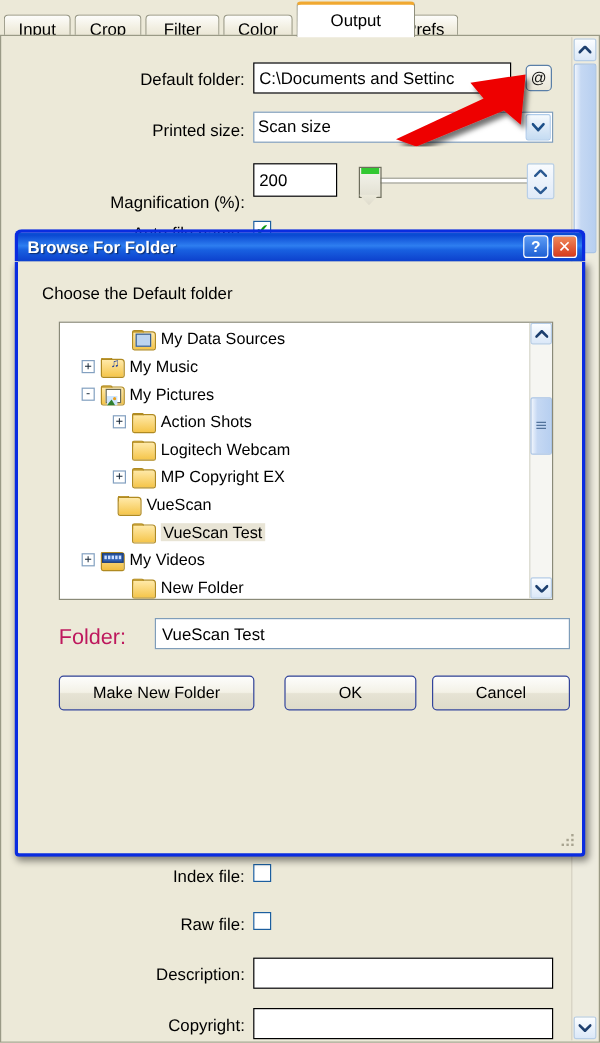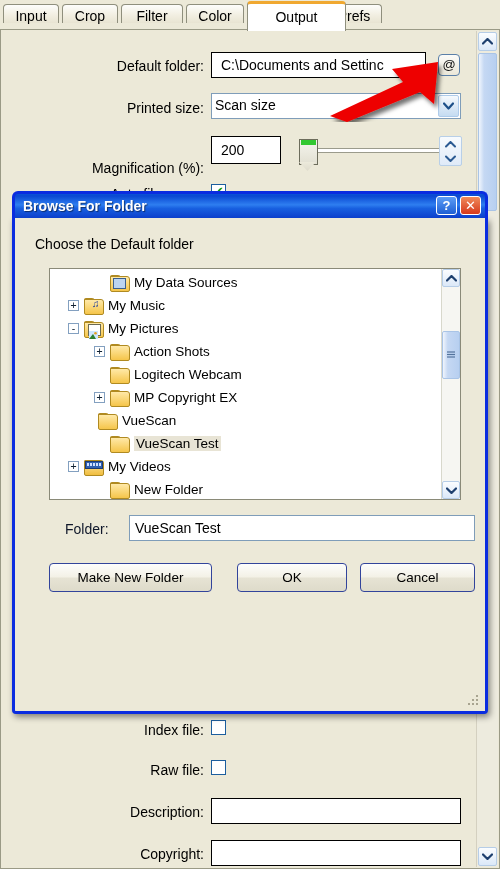--- a/index.html
+++ b/index.html
@@ -9,21 +9,21 @@
     font-family:"Liberation Sans","DejaVu Sans",sans-serif;
     -webkit-font-smoothing:none;
   }
 
   
   #app{position:absolute;left:0;top:0;width:500px;height:869px;background:#ece9d8;}
 
   
   #tabstrip{position:absolute;left:0;top:0;width:500px;height:30px;background:#ece9d8;}
   .tab{
-    position:absolute;top:4px;height:19px;box-sizing:border-box;
+    position:absolute;top:12px;height:19px;box-sizing:border-box;
     background:linear-gradient(to bottom,#fdfdfb 0%,#f2efe2 55%,#e8e4d2 100%);
     border:1px solid #8f8f7d;border-bottom:none;
     border-top-left-radius:4px;border-top-right-radius:4px;
     font-size:14px;color:#000;line-height:22px;text-align:center;
     padding:0 6px;
   }
   .tab.active{
     top:1px;height:30px;line-height:26px;background:#fff;
     border:1px solid #8f8f7d;border-top:3px solid #f0a830;border-bottom:none;z-index:5;
     font-weight:normal;
@@ -34,21 +34,21 @@
     background:#ece9d8;border:1px solid #9a9a86;box-sizing:border-box;
   }
 
   .row{position:absolute;left:0;width:470px;height:28px;}
   .lbl{position:absolute;right:0;top:0;font-size:14px;color:#000;line-height:24px;white-space:nowrap;}
   .fieldlabel{text-align:right;}
 
   .txtbox{
     position:absolute;box-sizing:border-box;background:#fff;
     border:1px solid #000;font-size:14px;color:#000;
-    line-height:20px;padding:1px 9px;white-space:nowrap;overflow:hidden;
+    line-height:20px;padding:1px 4px;white-space:nowrap;overflow:hidden;
   }
   .combobox{
     position:absolute;box-sizing:border-box;background:#fff;
     border:1px solid #7f9db9;font-size:14px;color:#000;
     line-height:22px;padding:0 3px;white-space:nowrap;overflow:hidden;
   }
   .combo-arrow{
     position:absolute;right:1px;top:1px;width:21px;height:22px;
     background:linear-gradient(to bottom,#f6fafd 0%,#dce9f7 50%,#c5dcf2 100%);
     border:1px solid #aecbea;box-sizing:border-box;border-radius:2px;
@@ -150,21 +150,21 @@
   .ficon .back{position:absolute;left:0;top:1px;width:18px;height:14px;
     background:linear-gradient(to bottom,#ffe9a8,#f5c54a);
     border:1px solid #b08a21;border-radius:1px 3px 2px 2px;}
   .ficon .tabp{position:absolute;left:0;top:0px;width:8px;height:4px;
     background:#f3cf6a;border:1px solid #b08a21;border-bottom:none;border-radius:2px 2px 0 0;}
   .ficon .ov{position:absolute;left:4px;top:3px;width:11px;height:10px;border:1px solid #6b6b55;}
   .ficon.video .back{background:linear-gradient(to bottom,#ffe9a8,#f0bd3e);}
   .ficon.video .strip{position:absolute;left:1px;top:2px;width:16px;height:6px;background:#2f5fb0;border:1px solid #1b3a72;}
   .ficon.video .strip i{position:absolute;top:1px;width:2px;height:3px;background:#cfe0ff;}
 
-  #folder-label{position:absolute;left:34px;top:303px;font-size:14px;color:#0f172a;margin-left:16px;}
+  #folder-label{position:absolute;left:34px;top:303px;font-size:18px;color:#be185d;}
   #folder-input{
     position:absolute;left:114px;top:297px;width:346px;height:26px;box-sizing:border-box;
     background:#fff;border:1px solid #7f9db9;font-size:14px;color:#000;
     line-height:24px;padding:0 5px;white-space:nowrap;overflow:hidden;
   }
   .dbtn{
     position:absolute;height:29px;box-sizing:border-box;
     background:linear-gradient(to bottom,#fdfdfc 0%,#f3f1e6 48%,#e6e3d4 52%,#dedbca 100%);
     border:1px solid #32449b;border-radius:4px;
     font-size:13.5px;color:#000;line-height:27px;text-align:center;

